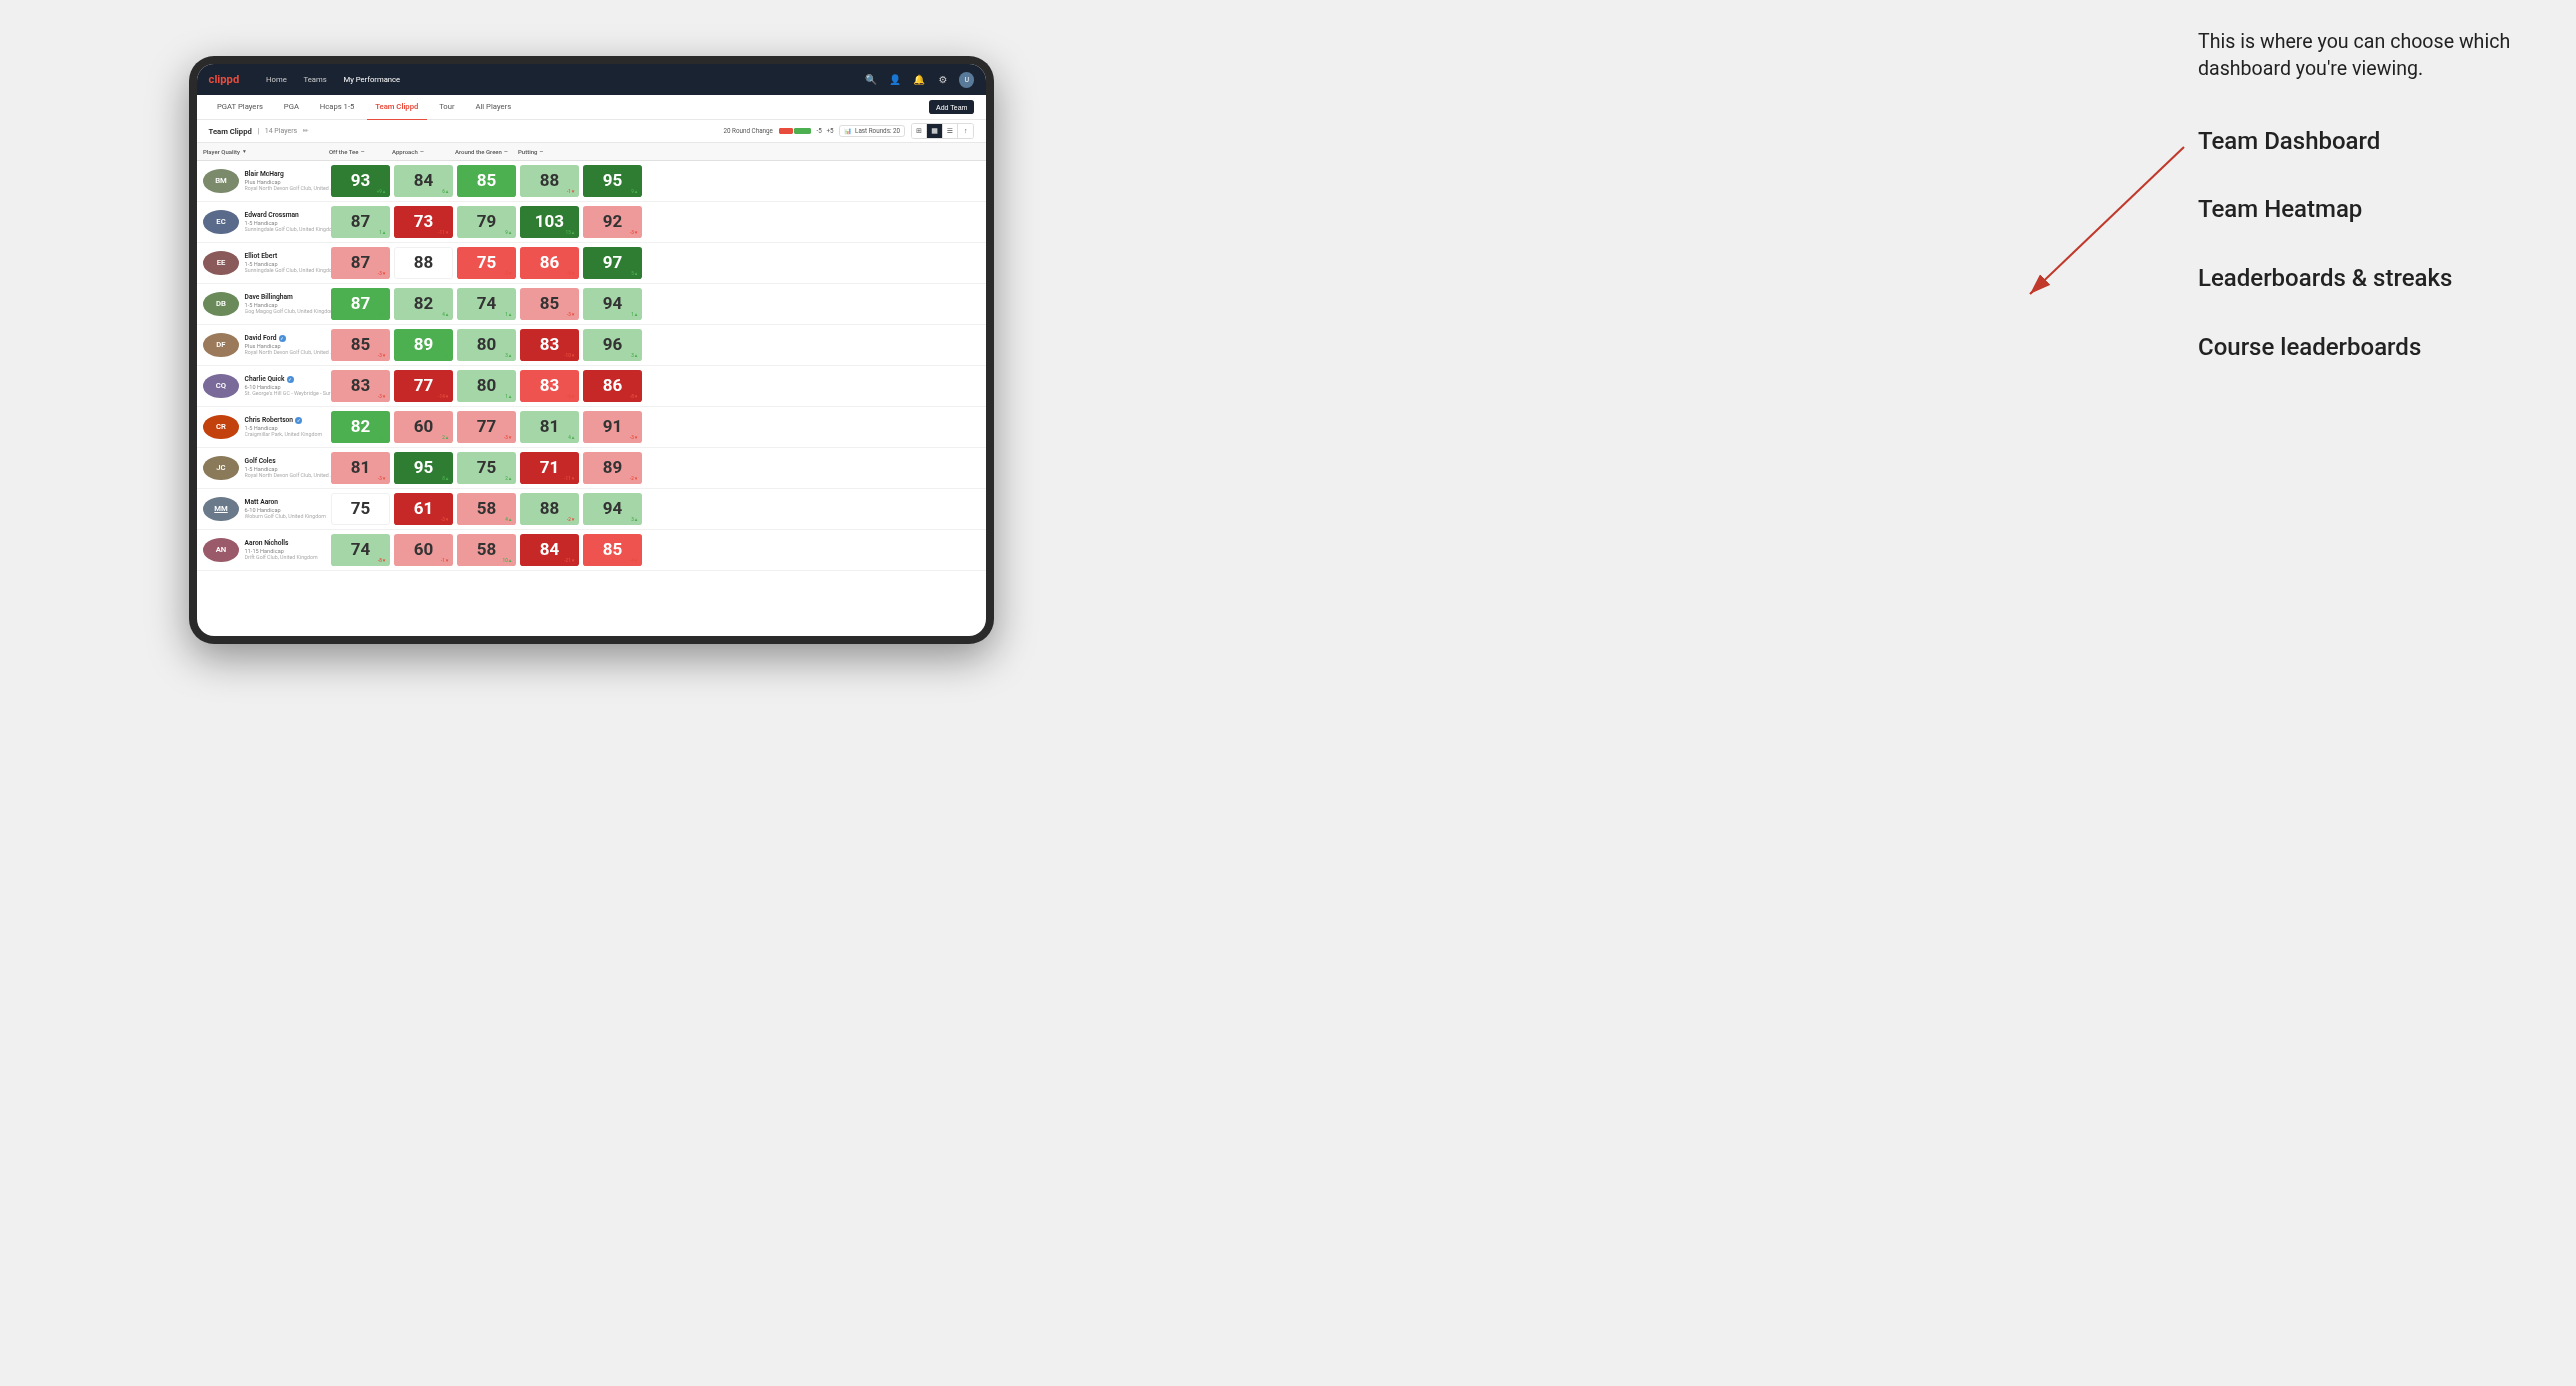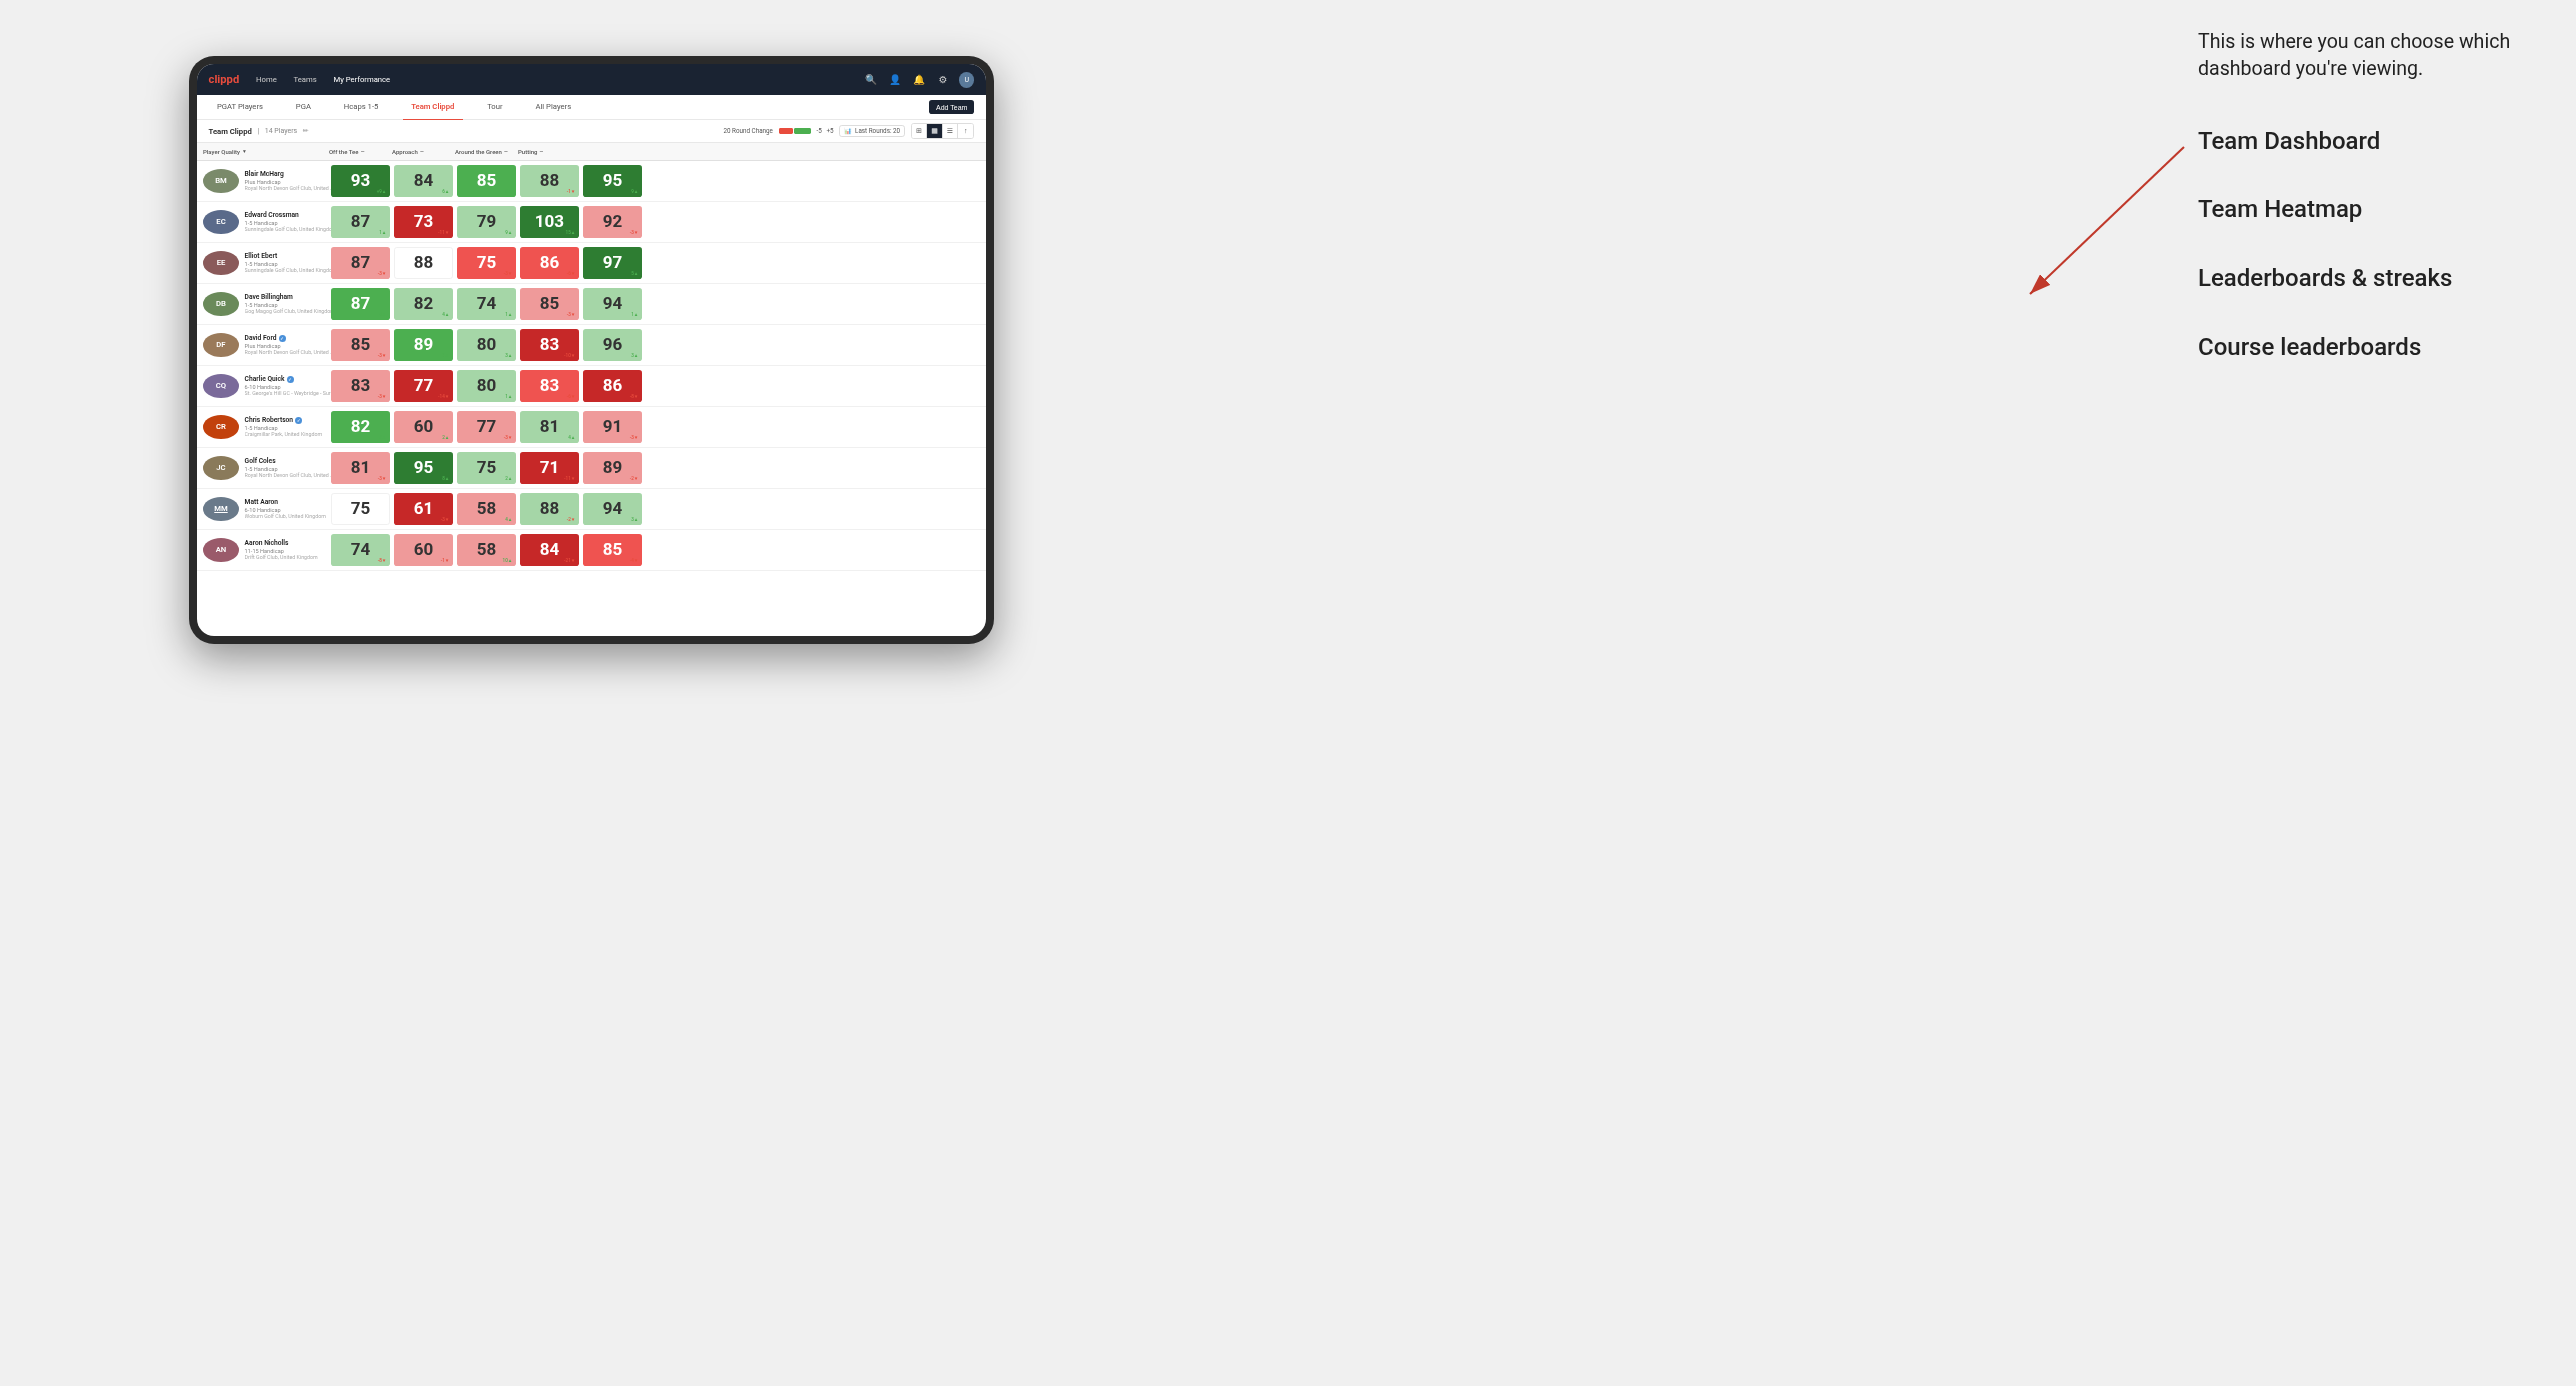--- a/index.html
+++ b/index.html
@@ -65,21 +65,21 @@
       height: 31px;
       display: flex;
       align-items: center;
       padding: 0 11.2px;
       flex-shrink: 0;
     }
     .navbar-logo {
       color: #e84c3d;
       font-size: 11.2px;
       font-weight: 700;
-      margin-right: 14px;
+      margin-right: 24px;
     }
     .navbar-links {
       display: flex;
       gap: 11.2px;
       flex: 1;
     }
     .navbar-link {
       color: #ccc;
       font-size: 7.7px;
       cursor: pointer;
@@ -120,21 +120,21 @@
       background: #fff;
       border-bottom: 0.7px solid #e8e8e8;
       height: 25px;
       display: flex;
       align-items: center;
       padding: 0 11.2px;
       flex-shrink: 0;
     }
     .subnav-links {
       display: flex;
-      gap: 16px;
+      gap: 4px;
       flex: 1;
     }
     .subnav-link {
       font-size: 7.7px;
       color: #555;
       padding: 0 8.4px;
       height: 25px;
       display: flex;
       align-items: center;
       cursor: pointer;

